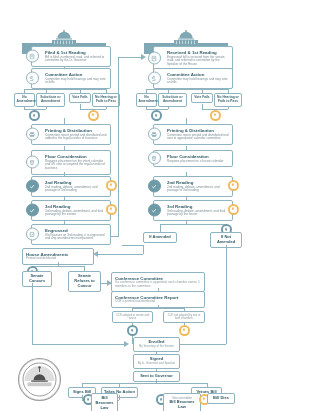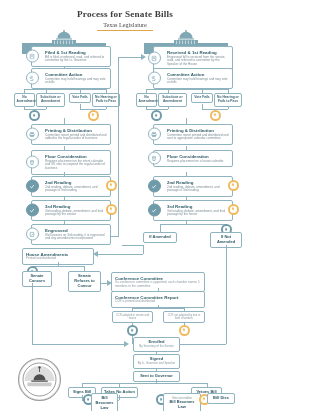--- a/index.html
+++ b/index.html
@@ -84,25 +84,20 @@
   .lh { height:0.9px; }
 
   
   .seal { position:absolute; left:17px; top:357px; }
 </style>
 </head>
 <body>
 
 <div class="stage">
 
-  <div class="title-wrap">
-    <div class="title">Process for Senate Bills</div>
-    <div class="subtitle">Texas Legislature</div>
-    <div class="title-rule"></div>
-  </div>
 
   <div class="chamber senate">
     <svg class="dome" width="32" height="14" viewBox="0 0 32 14">
       <rect x="15.3" y="0" width="1.4" height="2.2" fill="#7fa8b4"></rect>
       <circle cx="16" cy="2.6" r="1.1" fill="#7fa8b4"></circle>
       <path d="M9.5 8.2 A6.5 6.5 0 0 1 22.5 8.2 Z" fill="#7fa8b4"></path>
       <rect x="8" y="8.4" width="16" height="1.1" fill="#7fa8b4"></rect>
       <rect x="4" y="10" width="24" height="4" fill="#7fa8b4"></rect>
       <rect x="6" y="10.6" width="1" height="3.4" fill="#ffffff" opacity=".55"></rect>
       <rect x="9" y="10.6" width="1" height="3.4" fill="#ffffff" opacity=".55"></rect>

